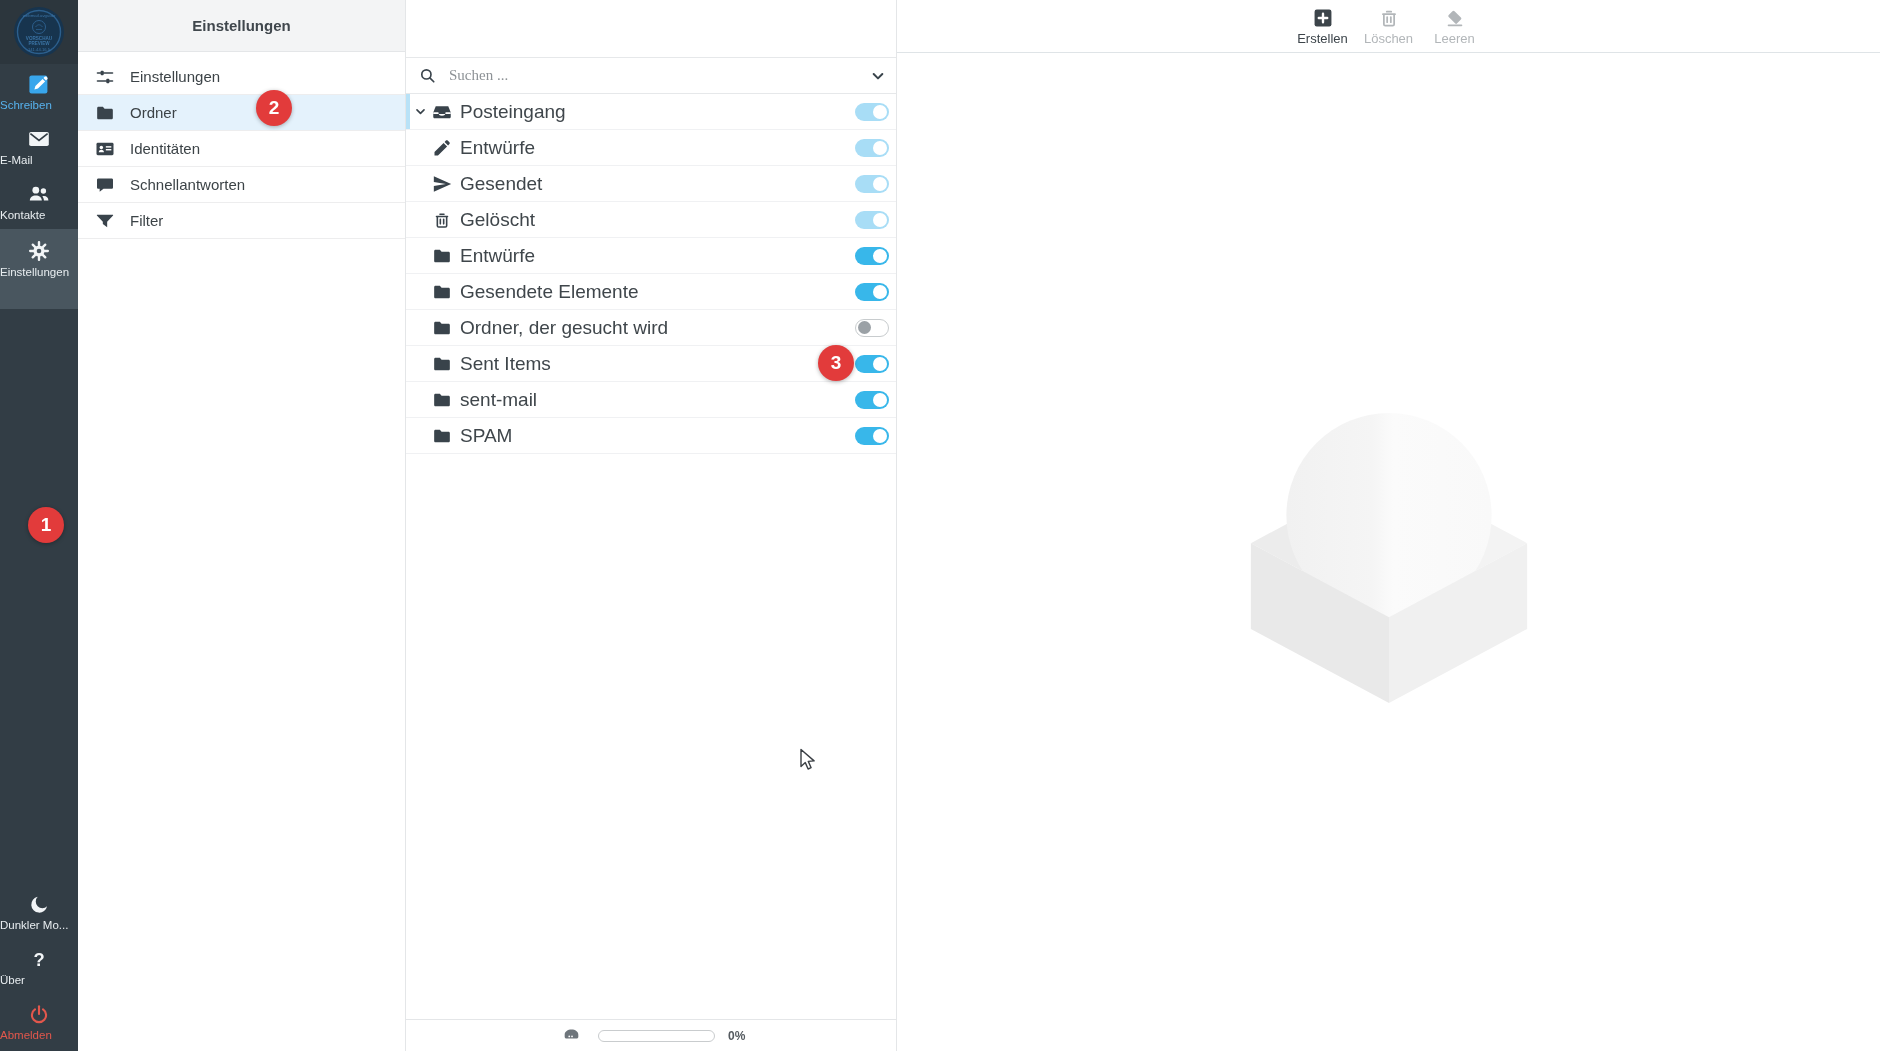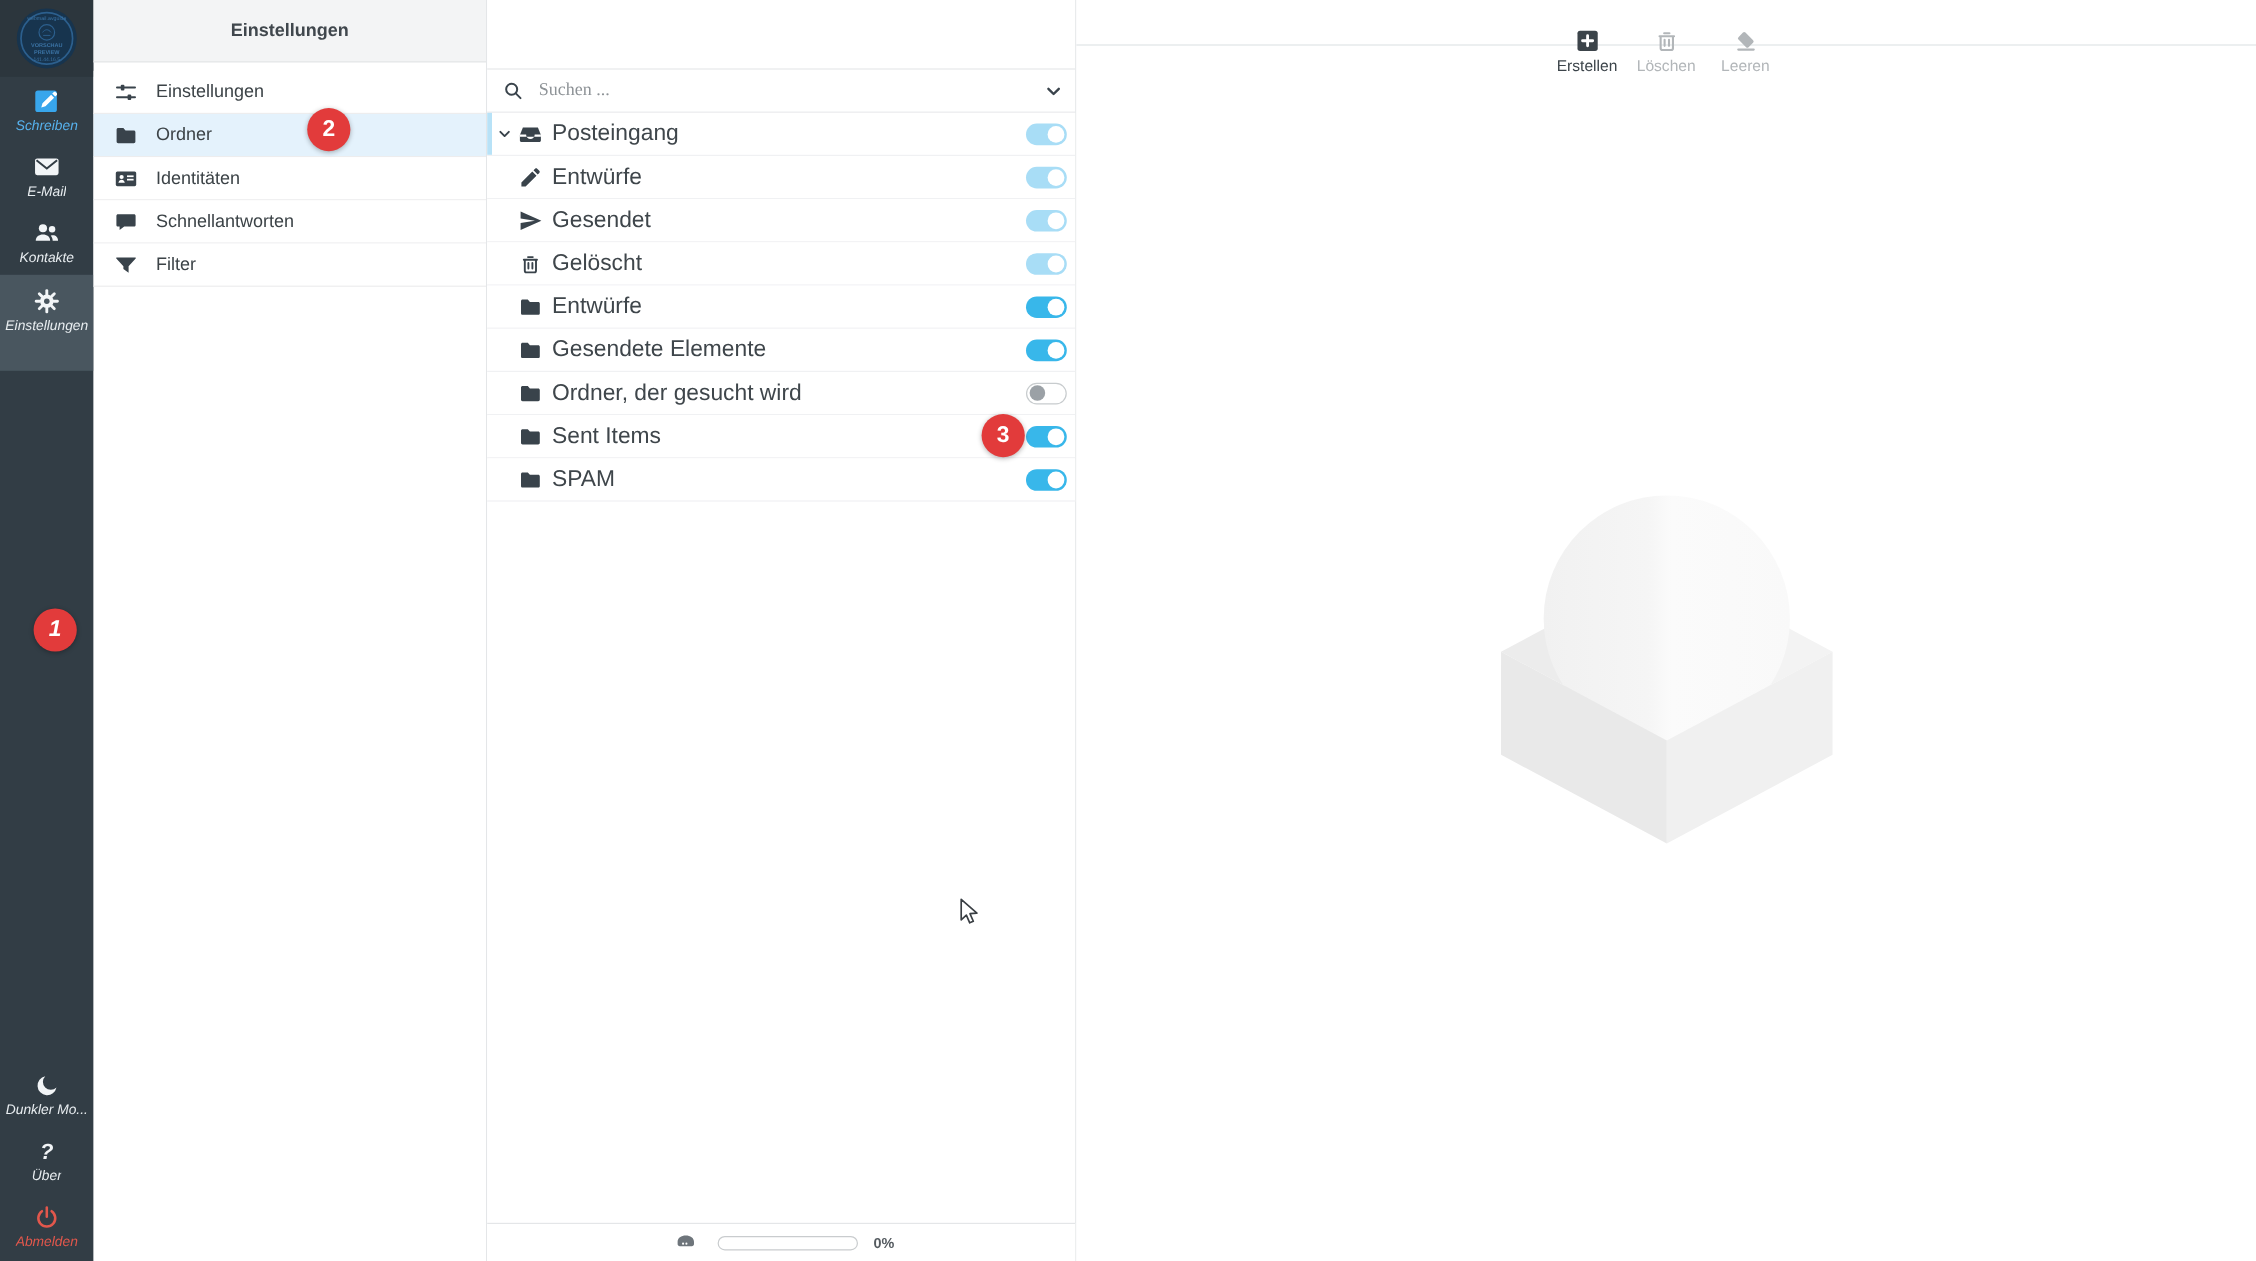--- a/index.html
+++ b/index.html
@@ -5,22 +5,22 @@
   html,body{margin:0;padding:0;background:#fff;}
   .app{position:relative;width:1880px;height:1051px;overflow:hidden;background:#fff;
        font-family:"Liberation Sans",sans-serif;-webkit-font-smoothing:antialiased;}
   .icon{display:inline-flex;align-items:center;justify-content:center;}
   .icon svg{display:block;}
 
   
   .sidebar{position:absolute;left:0;top:0;width:78px;height:1051px;background:#323d45;
            display:flex;flex-direction:column;}
   .logo-wrap{height:64px;display:flex;align-items:center;justify-content:center;background:#2c363d;}
-  .sb-item{position:relative;height:55px;display:flex;flex-direction:column;align-items:center;
-           justify-content:center;gap:3px;cursor:pointer;font-style:italic;}
+  .sb-item{position:relative;height:55px;display:flex;flex-direction:column;
+           justify-content:center;gap:3px;cursor:pointer;}
   .sb-item .icon{color:#f2f5f7;}
   .sb-label{font-size:11.5px;color:#e8edf0;max-width:76px;white-space:nowrap;overflow:hidden;text-overflow:ellipsis;}
   .sb-item.accent .sb-label{color:#57b2ee;}
   .sb-item.active{background:#49565f;height:80px;justify-content:flex-start;padding-top:10px;box-sizing:border-box;}
   .sb-item.danger .icon{color:#e2574c;}
   .sb-item.danger .sb-label{color:#e2574c;}
   .sb-footer{margin-top:auto;padding-bottom:1px;display:flex;flex-direction:column;}
   .gear-hole{fill:#49565f;}
   .num-badge{position:absolute;width:36px;height:36px;border-radius:50%;background:#e23b3b;color:#fff;
              font-size:19px;font-weight:bold;display:flex;align-items:center;justify-content:center;
@@ -67,22 +67,22 @@
   .quota-bar{position:absolute;left:0;right:0;bottom:0;height:31px;border-top:1px solid #e4e6e8;
              background:#fff;display:flex;align-items:center;}
   .quota-bar .icon{position:absolute;left:155px;color:#6e757b;}
   .quota-track{position:absolute;left:192px;width:115px;height:10px;border:1px solid #c9ccce;
                border-radius:6px;background:#fff;overflow:hidden;}
   .quota-fill{height:100%;background:#38b7ea;}
   .quota-label{position:absolute;left:322px;font-size:12px;color:#555b60;font-weight:bold;}
 
   
   .content{position:absolute;left:897px;top:0;right:0;height:1051px;background:#fff;}
-  .toolbar{height:38px;border-bottom:1px solid #dfe4e7;display:flex;align-items:flex-start;
-           justify-content:center;gap:8px;padding-top:23px;box-sizing:border-box;}
+  .toolbar{height:53px;border-bottom:1px solid #dfe4e7;display:flex;align-items:flex-start;
+           justify-content:center;gap:8px;padding-top:7px;box-sizing:border-box;}
   .tb-btn{width:58px;display:flex;flex-direction:column;align-items:center;gap:2px;cursor:pointer;color:#3c444a;}
   .tb-btn .tb-label{font-size:13px;}
   .tb-btn.disabled{color:#b2b6b9;cursor:default;}
   .watermark{position:absolute;left:344px;top:404px;}
   
   .cursor{position:absolute;left:798px;top:748px;z-index:50;pointer-events:none;}
 </style>
 </head>
 <body>
 
@@ -333,20 +333,31 @@
             <div class="knob"></div>
           </div>
         </div>
         <div class="frow">
           <span class="icon ficon">
             <svg width="20" height="20" viewBox="0 0 24 24">
               <path d="M2.6 6c0-.9.7-1.6 1.6-1.6h5.2l2.1 2.4h8.3c.9 0 1.6.7 1.6 1.6v9.6c0 .9-.7 1.6-1.6 1.6H4.2c-.9 0-1.6-.7-1.6-1.6z" fill="currentColor"></path>
             </svg>
           </span>
           <span class="flabel">Sent Items</span>
+          <div class="toggle t-on">
+            <div class="knob"></div>
+          </div>
+        </div>
+        <div class="frow">
+          <span class="icon ficon">
+            <svg width="20" height="20" viewBox="0 0 24 24">
+              <path d="M2.6 6c0-.9.7-1.6 1.6-1.6h5.2l2.1 2.4h8.3c.9 0 1.6.7 1.6 1.6v9.6c0 .9-.7 1.6-1.6 1.6H4.2c-.9 0-1.6-.7-1.6-1.6z" fill="currentColor"></path>
+            </svg>
+          </span>
+          <span class="flabel">sent-mail</span>
           <div class="toggle t-on">
             <div class="knob"></div>
           </div>
         </div>
         <div class="frow">
           <span class="icon ficon">
             <svg width="20" height="20" viewBox="0 0 24 24">
               <path d="M2.6 6c0-.9.7-1.6 1.6-1.6h5.2l2.1 2.4h8.3c.9 0 1.6.7 1.6 1.6v9.6c0 .9-.7 1.6-1.6 1.6H4.2c-.9 0-1.6-.7-1.6-1.6z" fill="currentColor"></path>
             </svg>
           </span>

